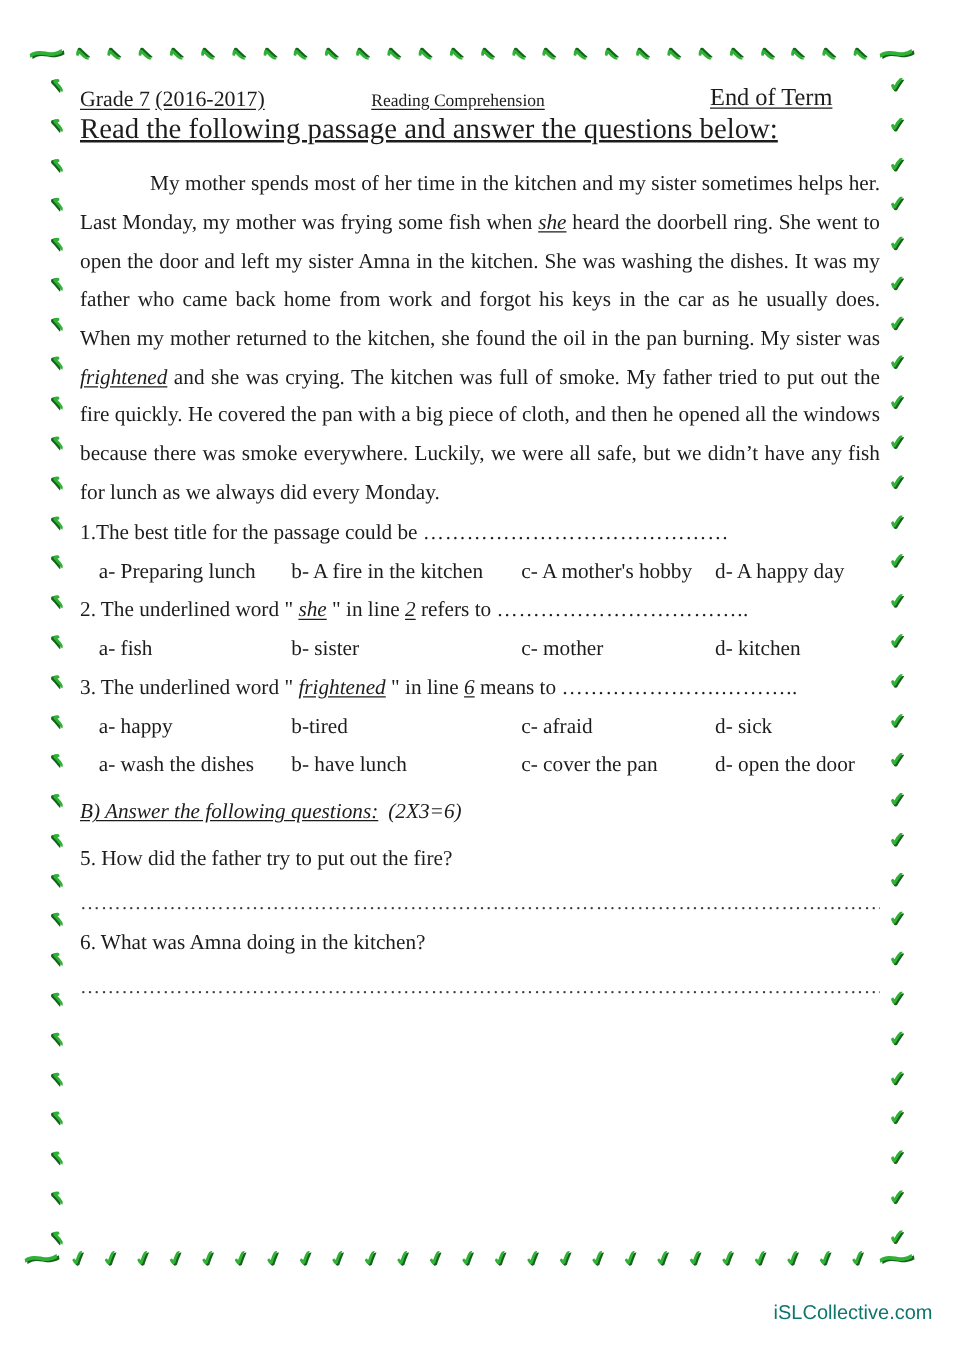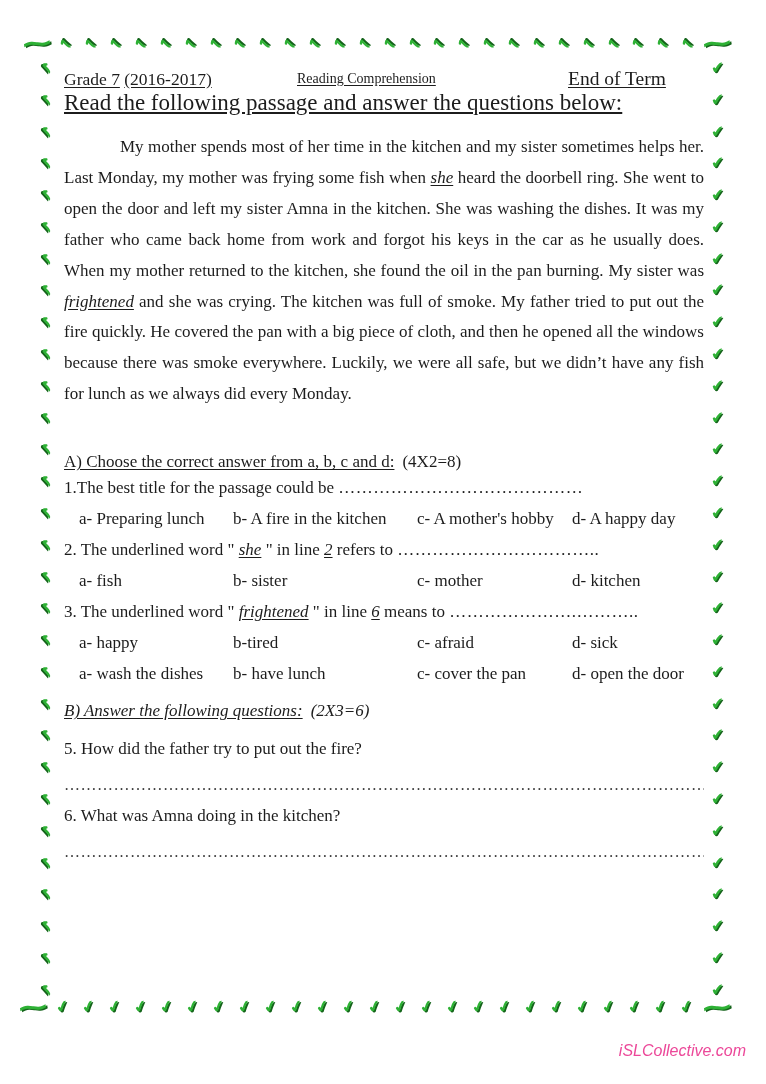--- a/index.html
+++ b/index.html
@@ -22,41 +22,41 @@
   .b-top .check    { transform: scaleY(-1) rotate(8deg); }
   .b-left .check   { transform: rotate(100deg); }
   .b-right .check  { transform: rotate(-6deg); }
   .b-bottom .check { transform: rotate(-18deg); }
   .swoosh { font-family: "DejaVu Sans", sans-serif; font-size: 26px; font-weight: bold; line-height: 1; transform: scaleX(1.6) rotate(-6deg); text-shadow: 1px 1px 0 #14631a; }
 
   
   .content { position: absolute; left: 64px; top: 68px; width: 640px; font-size: 17px; }
   u { text-decoration: underline; text-underline-offset: 2px; }
 
-  .header { display: flex; align-items: center; white-space: nowrap; }
+  .header { display: flex; align-items: flex-end; white-space: nowrap; }
   .grade-block { flex: 0 0 233px; font-size: 17.5px; }
   .page-title  { flex: 0 0 271px; font-size: 14px; }
   .term-label  { font-size: 19.5px; }
 
   .instruction { font-size: 23px; }
 
   .passage { margin: 16px 0 0 0; text-align: justify; text-indent: 56px; line-height: 30.9px; }
   .kw { font-weight: normal; font-style: italic; text-decoration: underline; text-underline-offset: 2px; }
 
   .section-heading { white-space: nowrap; }
   .sec-a { margin-top: 42px; }
   .sec-b { margin-top: 12px; margin-bottom: 12px; font-style: italic; }
   .points { margin-left: 8px; }
 
   .qrow { line-height: 31px; white-space: nowrap; overflow: hidden; }
   .options-row { display: grid; grid-template-columns: 154px 184px 155px 1fr; padding-left: 15px; line-height: 31px; white-space: nowrap; }
   .dots { letter-spacing: 0.5px; }
   .answer-line { line-height: 31px; margin-top: 5px; white-space: nowrap; overflow: hidden; color: #3c3c3c; font-size: 16px; letter-spacing: 0.5px; }
 
-  .watermark { position: absolute; right: 20px; top: 1042px; font-family: "Liberation Sans", sans-serif; font-size: 16px; color: #ec4899; font-style: italic; }
+  .watermark { position: absolute; right: 20px; top: 1042px; font-family: "Liberation Sans", sans-serif; font-size: 16px; color: #0f766e; }
 </style>
 </head>
 <body>
 
 <div class="page">
 
   <div class="border-strip b-top">
       <span class="swoosh">~</span>
       <span class="check">✔</span>
       <span class="check">✔</span>
@@ -185,21 +185,20 @@
     <div class="header">
       <span class="grade-block"><u>Grade 7</u> <u>(2016-2017)</u></span>
       <span class="page-title"><u>Reading Comprehension</u></span>
       <span class="term-label"><u>End of Term</u></span>
     </div>
 
     <div class="instruction"><u>Read the following passage and answer the questions below:</u></div>
 
     <p class="passage"><span>My mother spends most of her time in the kitchen and my sister sometimes helps her. Last Monday, my mother was frying some fish when </span><span class="kw">she</span><span> heard the doorbell ring. She went to open the door and left my sister Amna in the kitchen. She was washing the dishes. It was my father who came back home from work and forgot his keys in the car as he usually does. When my mother returned to the kitchen, she found the oil in the pan burning. My sister was </span><span class="kw">frightened</span><span> and she was crying. The kitchen was full of smoke. My father tried to put out the fire quickly. He covered the pan with a big piece of cloth, and then he opened all the windows because there was smoke everywhere. Luckily, we were all safe, but we didn’t have any fish for lunch as we always did every Monday.</span></p>
 
-    <div class="section-heading sec-a"><u>A) Choose the correct answer from a, b, c and d:</u><span class="points">(4X2=8)</span></div>
 
     <div class="qrow"><span>1.The best title for the passage could be </span><span class="dots">……………………………………</span></div>
     <div class="options-row">
       <span>a- Preparing lunch</span>
       <span>b- A fire in the kitchen</span>
       <span>c- A mother's hobby</span>
       <span>d- A happy day</span>
     </div>
 
     <div class="qrow"><span>2. The underlined word " </span><span class="kw">she</span><span> " in line </span><span class="kw">2</span><span> refers to </span><span class="dots">……………………………..</span></div>

